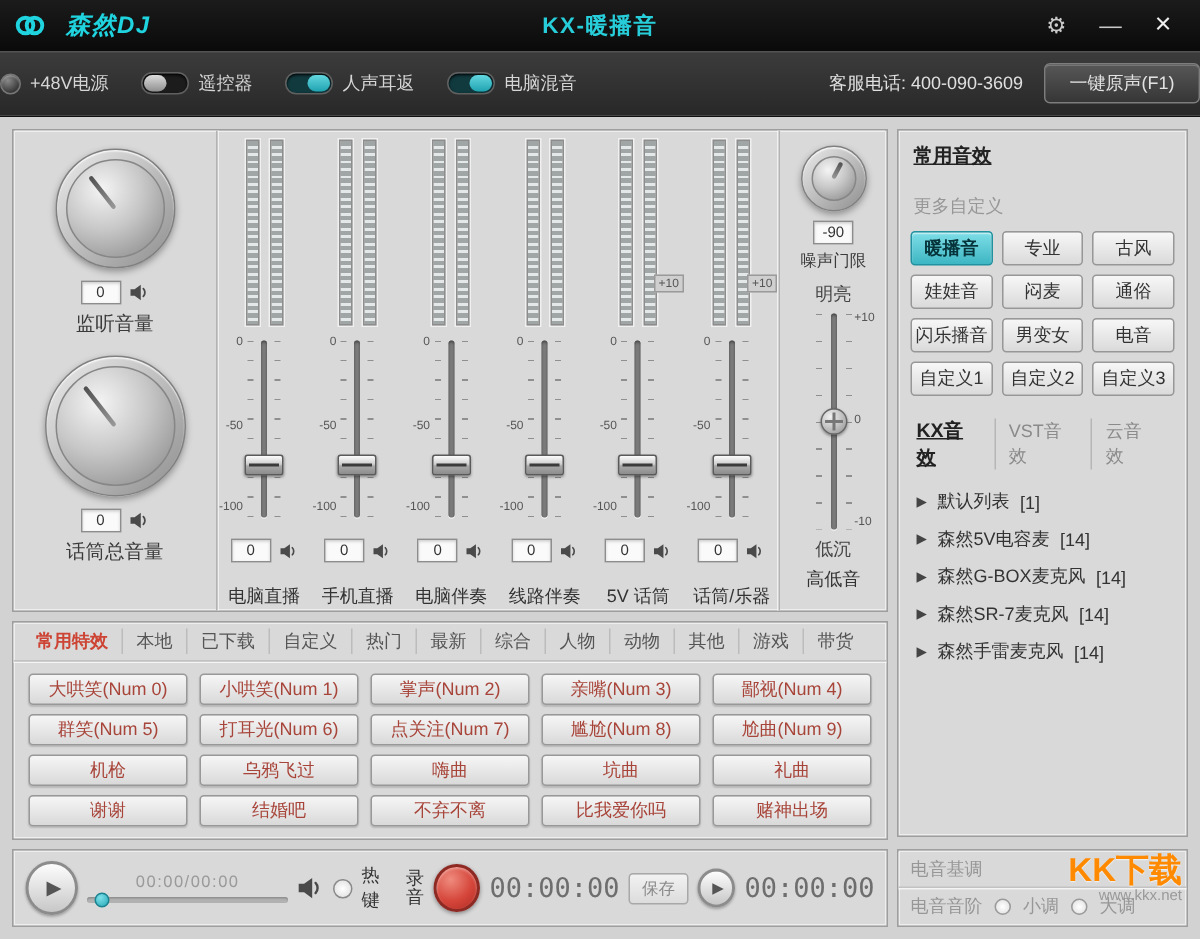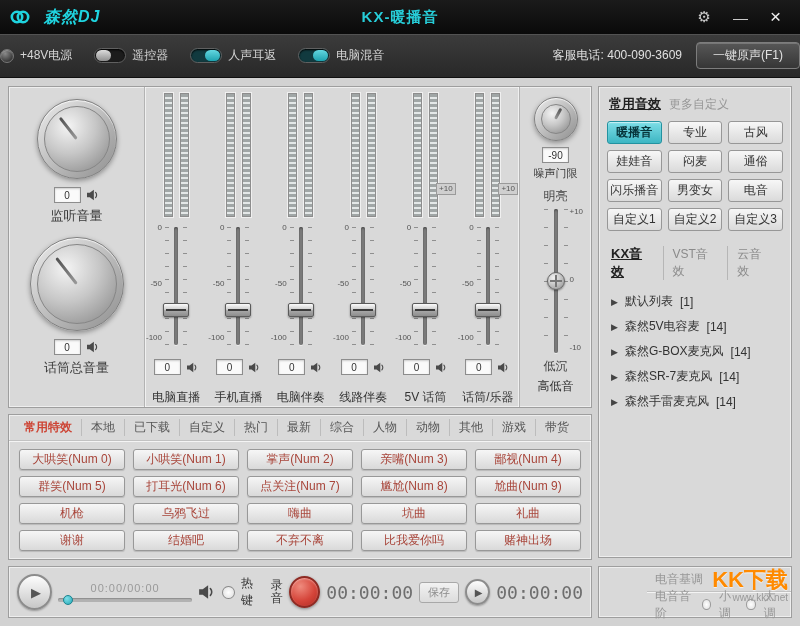--- a/index.html
+++ b/index.html
@@ -63,21 +63,21 @@
   
   .panel {
     position:absolute; background:#d9d9d9;
     border:1px solid #9e9e9e;
     box-shadow: inset 0 0 0 1px rgba(255,255,255,.55);
   }
   .mixer-panel { left:8px; top:86px; width:584px; height:322px; display:flex; }
   .right-panel { left:598px; top:86px; width:194px; height:472px; }
   .fx-panel    { left:8px; top:414px; width:584px; height:146px; }
   .transport   { left:8px; top:566px; width:584px; height:52px; display:flex; align-items:center; gap:6px; padding:0 8px; }
-  .electro-panel { left:598px; top:566px; width:194px; height:52px;padding-left:48px; }
+  .electro-panel { left:598px; top:566px; width:194px; height:52px; }
   
   .knobs-col { width:136px; border-right:1px solid #b3b3b3; box-shadow:1px 0 0 rgba(255,255,255,.6);
                display:flex; flex-direction:column; align-items:center; }
   .knob-outer {
     border-radius:50%; padding:6px;
     background: linear-gradient(135deg, #ececec, #8f8f8f);
     border:1px solid #808080;
     box-shadow: 0 2px 5px rgba(0,0,0,.35), inset 0 1px 1px rgba(255,255,255,.8);
   }
   .knob-inner {
@@ -155,21 +155,21 @@
   .tscale { position:absolute; left:calc(50% + 14px); font-size:8px; color:#555; }
   .t0 { top:0; } .t1 { top:68px; } .t2 { top:136px; }
   .tthumb {
     position:absolute; left:calc(50% - 9px); top:calc(50% - 9px); width:18px; height:18px; border-radius:50%;
     background: radial-gradient(circle at 35% 30%, #f2f2f2, #bdbdbd 55%, #8d8d8d);
     border:1px solid #666; box-shadow: 0 1px 2px rgba(0,0,0,.4);
   }
   .tthumb::after { content:""; position:absolute; left:2px; right:2px; top:calc(50% - 1px); height:2px; background:#777; }
   .tthumb::before { content:""; position:absolute; top:2px; bottom:2px; left:calc(50% - 1px); width:2px; background:#777; }
   
-  .ve-header { display:flex; align-items:baseline; gap:8px; padding:8px 10px 4px; }
+  .ve-header { display:flex; align-items:baseline; gap:16px; padding:8px 10px 4px;flex-direction:column; }
   .ve-title { font-size:13px; font-weight:bold; color:#222; text-decoration:underline; }
   .ve-more { font-size:12px; color:#979797; }
   .ve-grid { display:grid; grid-template-columns:repeat(3,1fr); gap:6px; padding:4px 8px; }
   .ve-btn {
     height:23px; font-size:12px; color:#333;
     background: linear-gradient(#f7f7f7, #dadada);
     border:1px solid #979797; border-radius:3px;
     display:flex; align-items:center; justify-content:center; white-space:nowrap; overflow:hidden;
   }
   .ve-btn.active {

